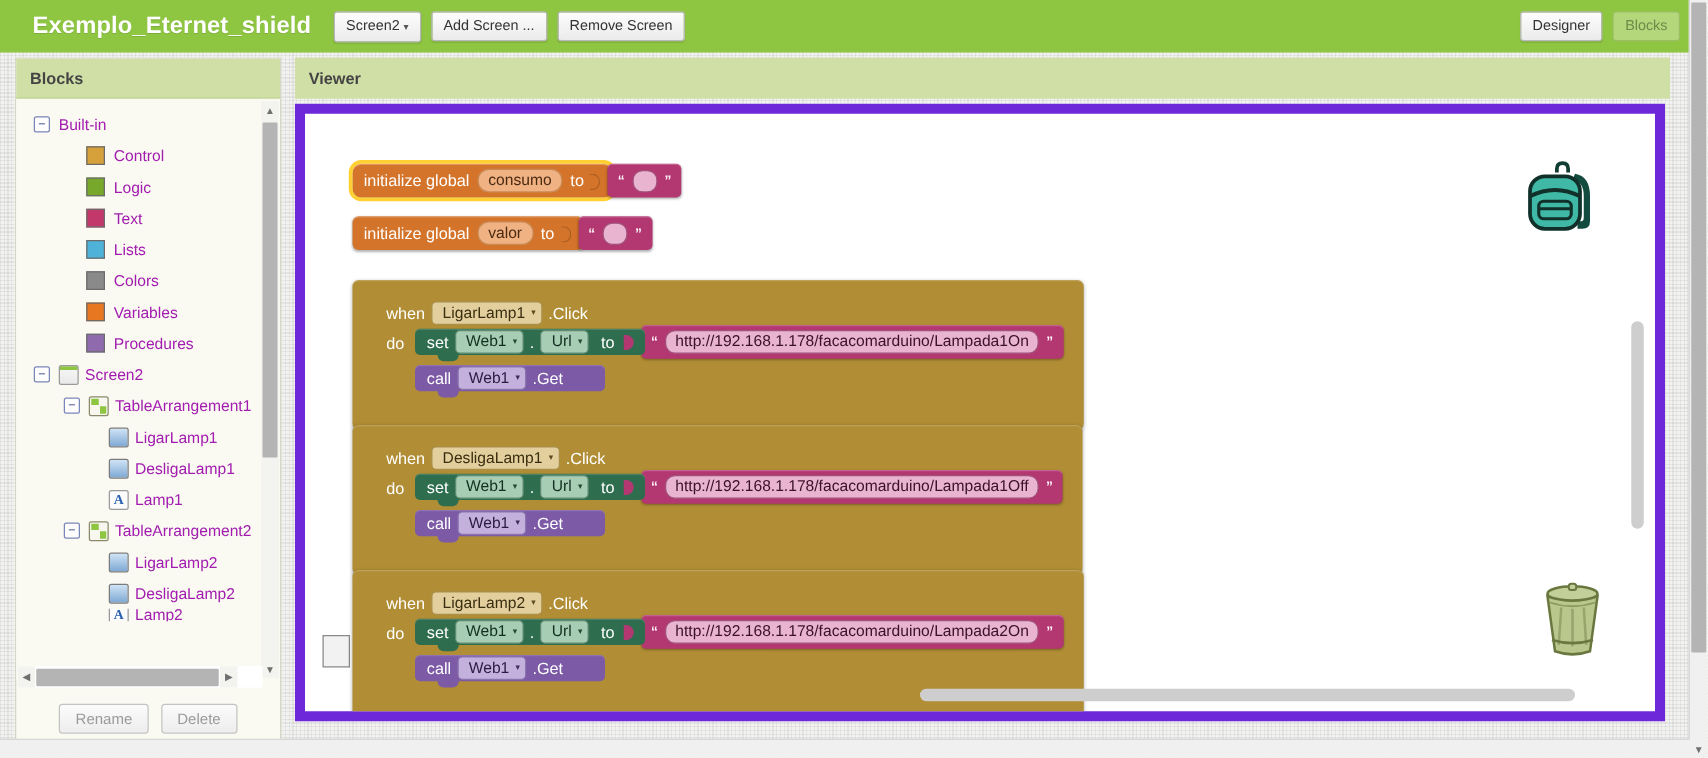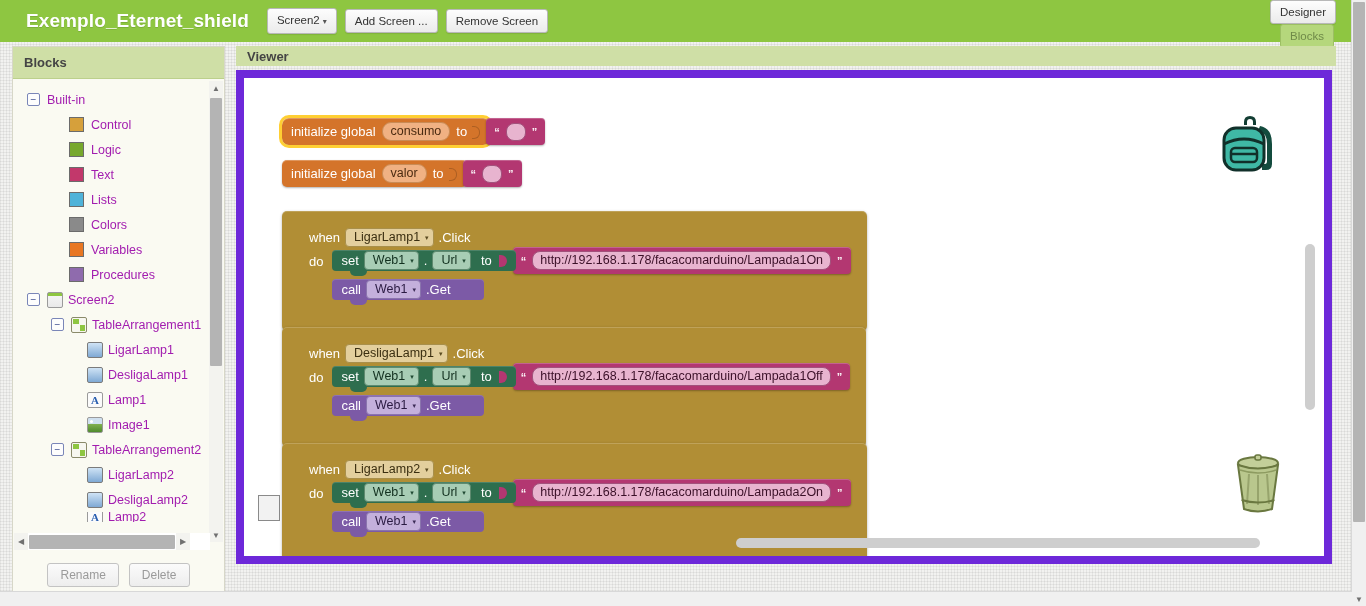--- a/index.html
+++ b/index.html
@@ -42,21 +42,21 @@
     margin-right: 8px;
     line-height: 14px;
     cursor: pointer;
     white-space: nowrap;
     box-shadow: 0 1px 1px rgba(0,0,0,0.10);
     font-family: "Liberation Sans", sans-serif;
   }
   .gbtn .caret { font-size: 8px; margin-left: 3px; color: #555; }
   .topbar-right {
     position: absolute; right: 8px; top: 0;
-    height: 42px; display: flex; align-items: center; flex-direction: column;
+    height: 42px; display: flex; align-items: center;
   }
   .gbtn.active-tab {
     background: #b5d77c;
     border: 1px solid #9cbf63;
     color: #6f8a48;
     box-shadow: none;
     margin-right: 0;
   }
 
   
@@ -221,21 +221,21 @@
     font-family: "Liberation Sans", sans-serif;
     cursor: default;
   }
 
   
   .viewer-panel {
     position: absolute; left: 236px; top: 46px;
     width: 1100px; height: 537px;
   }
   .viewer-header {
-    height: 20px;
+    height: 33px;
     background: #cfdfa6;
     display: flex; align-items: center;
   }
   .viewer-header-label {
     font-size: 13px; font-weight: bold; color: #444;
     margin-left: 11px;
   }
   .workspace {
     position: relative;
     margin-top: 4px;
@@ -561,24 +561,20 @@
           <span class="ico ico-btn"></span>
           <span class="tree-label">LigarLamp1</span>
         </div>
         <div class="tree-row lvl3">
           <span class="ico ico-btn"></span>
           <span class="tree-label">DesligaLamp1</span>
         </div>
         <div class="tree-row lvl3">
           <span class="ico ico-label">A</span>
           <span class="tree-label">Lamp1</span>
-        </div>
-        <div class="tree-row lvl3">
-          <span class="ico ico-image"></span>
-          <span class="tree-label">Image1</span>
         </div>
 
         <div class="tree-row lvl2b" style="padding-left:38px">
           <span class="toggle">−</span>
           <span class="ico ico-table">
               <i></i>
               <i></i>
               <i></i>
               <i></i>
             </span>

